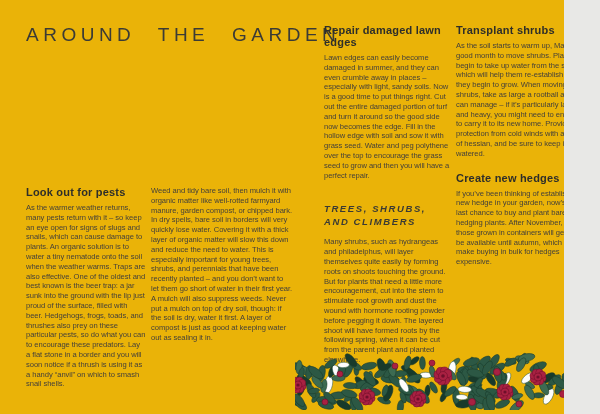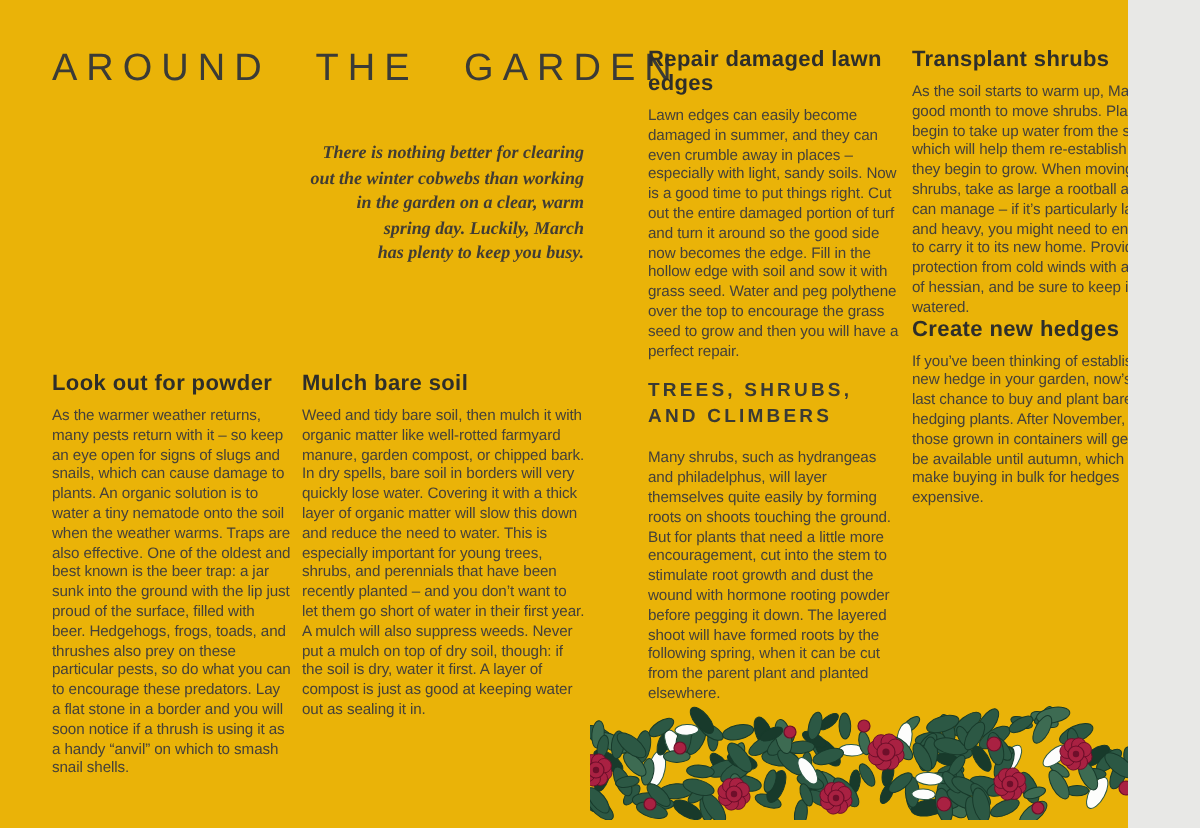--- a/index.html
+++ b/index.html
@@ -28,50 +28,44 @@
   .col-r1{left:324px;top:24px;width:126px;}
   .col-r2{left:456px;top:24px;width:134px;}
   .subhead{
     font-family:"Liberation Sans",sans-serif;font-size:11px;font-weight:700;
     color:#2e2e2a;letter-spacing:.2px;margin:0 0 5px 0;
   }
   .body-text{
     font-family:Liberation Sans, sans-serif;font-size:7.6px;line-height:9.8px;
     color:#45413a;margin:0;letter-spacing:-0.05px;
   }
-  .mt-sect{margin-top:9px;margin-bottom:9px;}
-  .mt-sub{}
+  .mt-sect{margin-top:22px;margin-bottom:9px;font-style:italic;}
+  .mt-sub{margin-top:13px;}
   .folio{
     position:absolute;left:26px;top:374px;
     font-family:"Liberation Sans",sans-serif;font-size:7.5px;font-weight:700;
     letter-spacing:1.8px;color:#3a3a34;margin-top:46px;
   }
   .hedge{position:absolute;left:295px;top:352px;width:305px;height:58px;}
 </style>
 </head>
 <body>
 
 <div class="spread">
 
   <div class="page-title">AROUND THE GARDEN</div>
 
-  <div class="intro">There is nothing better for clearing
-out the winter cobwebs than working
-in the garden on a clear, warm
-spring day. Luckily, March
-has plenty to keep you busy.</div>
 
 
   <div class="col col-l1">
-    <h3 class="subhead">Look out for powder</h3>
+    <h3 class="subhead">Look out for pests</h3>
     <p class="body-text">As the warmer weather returns, many pests return with it – so keep an eye open for signs of slugs and snails, which can cause damage to plants. An organic solution is to water a tiny nematode onto the soil when the weather warms. Traps are also effective. One of the oldest and best known is the beer trap: a jar sunk into the ground with the lip just proud of the surface, filled with beer. Hedgehogs, frogs, toads, and thrushes also prey on these particular pests, so do what you can to encourage these predators. Lay a flat stone in a border and you will soon notice if a thrush is using it as a handy “anvil” on which to smash snail shells.</p>
   </div>
 
   <div class="col col-l2">
-    <h3 class="subhead">Mulch bare soil</h3>
     <p class="body-text">Weed and tidy bare soil, then mulch it with organic matter like well-rotted farmyard manure, garden compost, or chipped bark. In dry spells, bare soil in borders will very quickly lose water. Covering it with a thick layer of organic matter will slow this down and reduce the need to water. This is especially important for young trees, shrubs, and perennials that have been recently planted – and you don’t want to let them go short of water in their first year. A mulch will also suppress weeds. Never put a mulch on top of dry soil, though: if the soil is dry, water it first. A layer of compost is just as good at keeping water out as sealing it in.</p>
   </div>
 
   <div class="folio">32 MARCH</div>
 
   <div class="col col-r1">
     <h3 class="subhead">Repair damaged lawn edges</h3>
     <p class="body-text">Lawn edges can easily become damaged in summer, and they can even crumble away in places – especially with light, sandy soils. Now is a good time to put things right. Cut out the entire damaged portion of turf and turn it around so the good side now becomes the edge. Fill in the hollow edge with soil and sow it with grass seed. Water and peg polythene over the top to encourage the grass seed to grow and then you will have a perfect repair.</p>
     <div class="section-header mt-sect">TREES, SHRUBS, AND CLIMBERS</div>
     <p class="body-text">Many shrubs, such as hydrangeas and philadelphus, will layer themselves quite easily by forming roots on shoots touching the ground. But for plants that need a little more encouragement, cut into the stem to stimulate root growth and dust the wound with hormone rooting powder before pegging it down. The layered shoot will have formed roots by the following spring, when it can be cut from the parent plant and planted elsewhere.</p>

